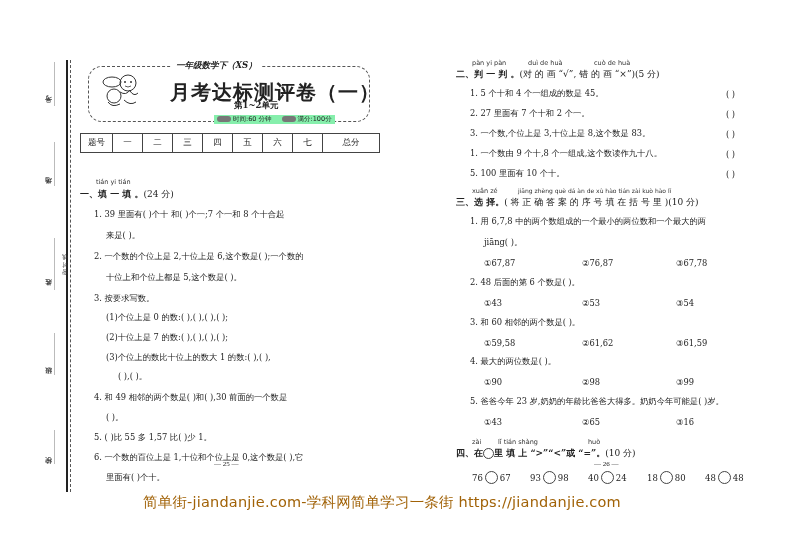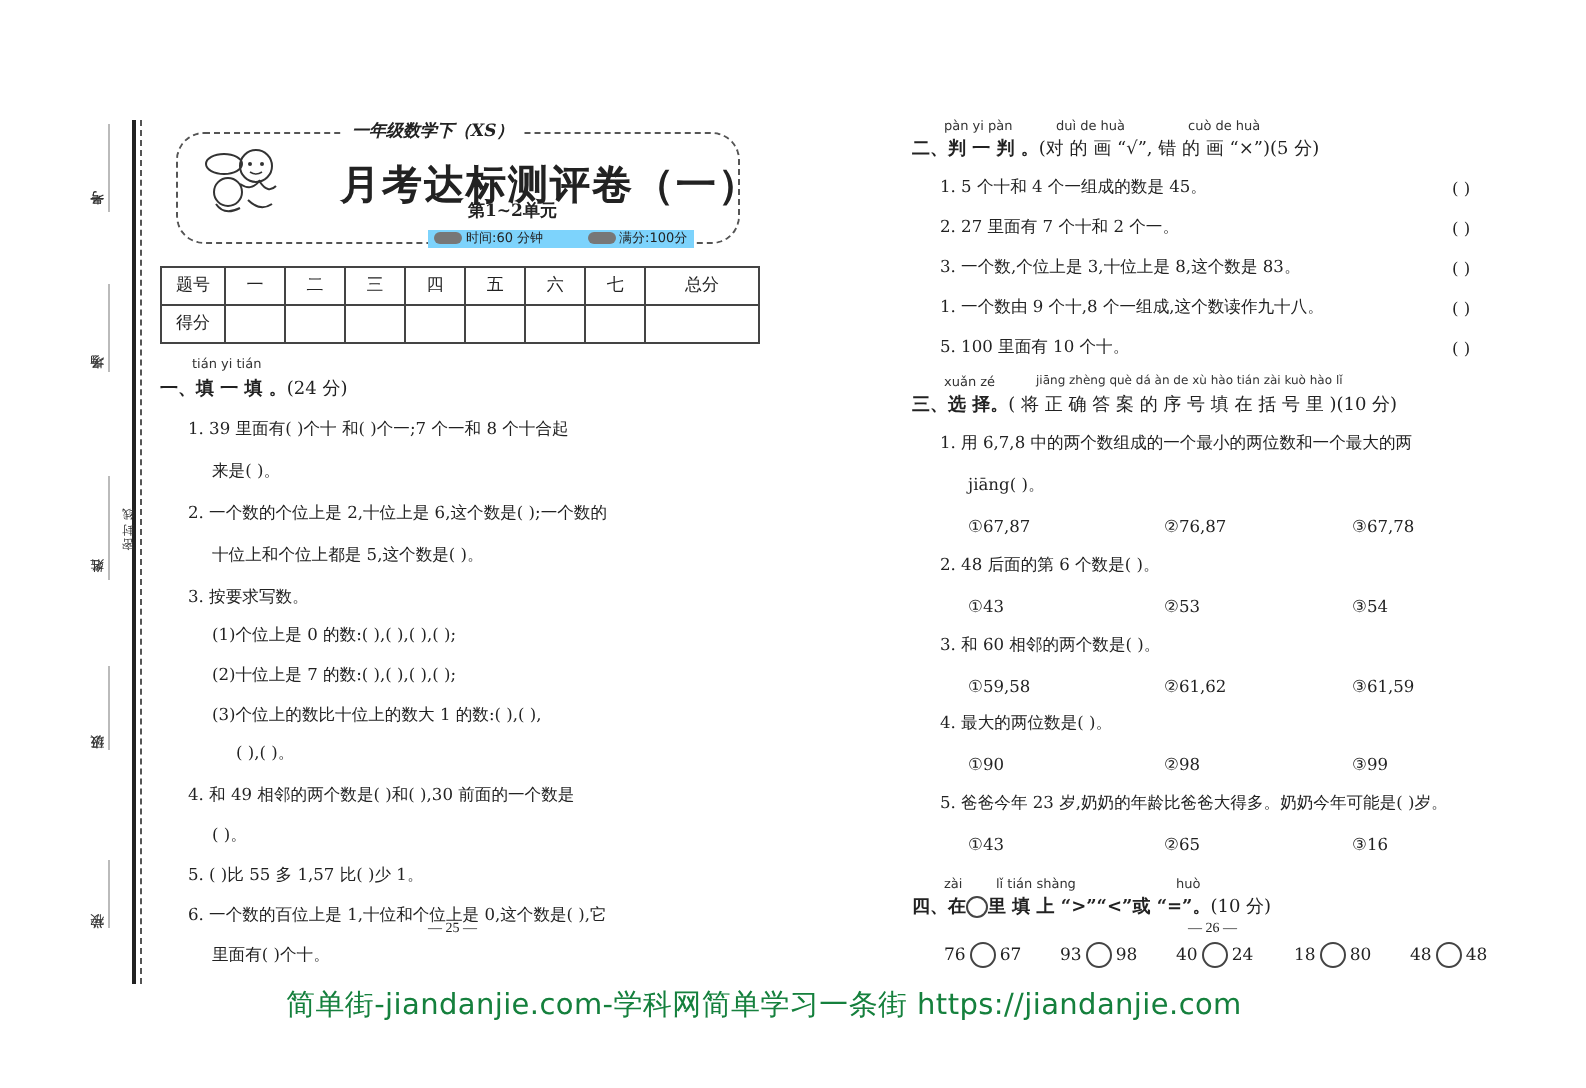--- a/index.html
+++ b/index.html
@@ -13,42 +13,42 @@
   .margin .label { position: absolute; left: 44px; font-size: 7px; writing-mode: vertical-rl; transform: rotate(180deg); color: #333; font-family: "DejaVu Sans", sans-serif; }
   .margin .blank { position: absolute; left: 54px; width: 1px; background: #bbb; }
   .margin .seal { position: absolute; left: 61px; font-size: 6px; writing-mode: vertical-rl; transform: rotate(180deg); color: #333; font-family: "DejaVu Sans", sans-serif; letter-spacing: 3px; }
 
   
   .header-box { position: absolute; left: 88px; top: 66px; width: 282px; height: 56px; border: 1px dashed #555; border-radius: 14px; }
   .header-sub { position: absolute; left: 172px; top: 60px; background: #fff; padding: 0 4px; font-size: 8.5px; font-weight: bold; font-style: italic; }
   .mascot { position: absolute; left: 100px; top: 72px; width: 42px; height: 38px; }
   .header-title { position: absolute; left: 170px; top: 79px; font-size: 20px; font-weight: bold; letter-spacing: 1px; }
   .header-unit { position: absolute; left: 234px; top: 100px; font-size: 8.5px; font-weight: bold; }
-  .header-meta { position: absolute; left: 214px; top: 115px; background: #7dd3fc; padding: 0 3px; font-size: 6.5px; font-family: "DejaVu Sans", sans-serif; display: flex; gap: 22px; align-items: flex-end; }
+  .header-meta { position: absolute; left: 214px; top: 115px; background: #86efac; padding: 0 3px; font-size: 6.5px; font-family: "DejaVu Sans", sans-serif; display: flex; gap: 10px; align-items: flex-end; }
   .header-meta .ic { display: inline-block; width: 14px; height: 6px; border-radius: 3px; background: #777; margin-right: 2px; vertical-align: middle; }
 
   
   table.score { position: absolute; left: 80px; top: 133px; width: 300px; border-collapse: collapse; font-size: 8.5px; }
   table.score td { border: 1px solid #444; height: 19px; text-align: center; }
   table.score td:first-child { width: 32px; }
 
   
   .pinyin { position: absolute; font-size: 6.5px; font-family: "DejaVu Sans", sans-serif; color: #333; white-space: nowrap; }
   .sec { position: absolute; font-size: 9px; font-weight: bold; white-space: nowrap; }
   .sec .pts { font-weight: normal; }
   .q { position: absolute; font-size: 8.3px; white-space: nowrap; line-height: 1; }
   .paren-r { position: absolute; font-size: 8.3px; }
   .opt { position: absolute; font-size: 8.3px; white-space: nowrap; }
 
   .cmp { position: absolute; top: 471px; font-size: 8.5px; display: flex; align-items: center; gap: 2px; }
   .circle { display: inline-block; width: 13px; height: 13px; border: 1px solid #444; border-radius: 50%; }
   .circle-inline { display: inline-block; width: 11px; height: 11px; border: 1px solid #444; border-radius: 50%; vertical-align: middle; }
 
   .page-no { position: absolute; top: 460px; font-size: 7px; font-family: Liberation Serif, serif; }
-  .watermark { position: absolute; left: 143px; top: 493px; font-size: 14.5px; color: #15803d; font-family: "DejaVu Sans", sans-serif; white-space: nowrap; letter-spacing: 0.2px; }
+  .watermark { position: absolute; left: 143px; top: 493px; font-size: 14.5px; color: #a16207; font-family: "DejaVu Sans", sans-serif; white-space: nowrap; letter-spacing: 0.2px; }
 </style>
 </head>
 <body>
 
 <div class="margin">
   <div class="solid-line"></div>
   <div class="dash-line"></div>
   <div class="blank" style="top:62px;height:44px"></div>
   <div class="label" style="top:108px">考号</div>
   <div class="blank" style="top:142px;height:44px"></div>
@@ -85,31 +85,20 @@
       <tr>
     <td>题号</td>
     <td>一</td>
     <td>二</td>
     <td>三</td>
     <td>四</td>
     <td>五</td>
     <td>六</td>
     <td>七</td>
     <td>总分</td>
-  </tr>
-  <tr>
-    <td>得分</td>
-    <td></td>
-    <td></td>
-    <td></td>
-    <td></td>
-    <td></td>
-    <td></td>
-    <td></td>
-    <td></td>
   </tr>
 </tbody>
   </table>
 
 <div class="pinyin" style="left:96px;top:178px">tián yi tián</div>
 <div class="sec" style="left:80px;top:188px"><span>一、填 一 填 。</span><span class="pts">(24 分)</span></div>
 <div class="q" style="left:94px;top:210px">1. 39 里面有(          )个十  和(          )个一;7 个一和 8 个十合起</div>
 <div class="q" style="left:106px;top:231px">来是(          )。</div>
 <div class="q" style="left:94px;top:252px">2. 一个数的个位上是 2,十位上是 6,这个数是(          );一个数的</div>
 <div class="q" style="left:106px;top:273px">十位上和个位上都是 5,这个数是(          )。</div>

